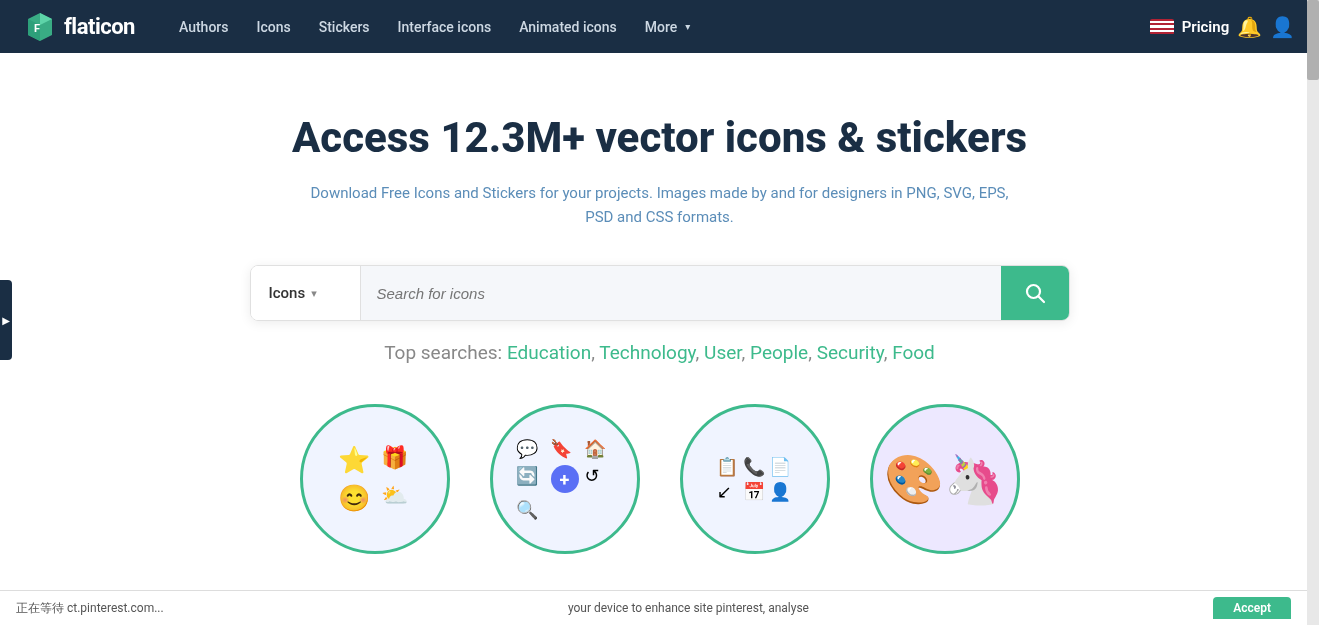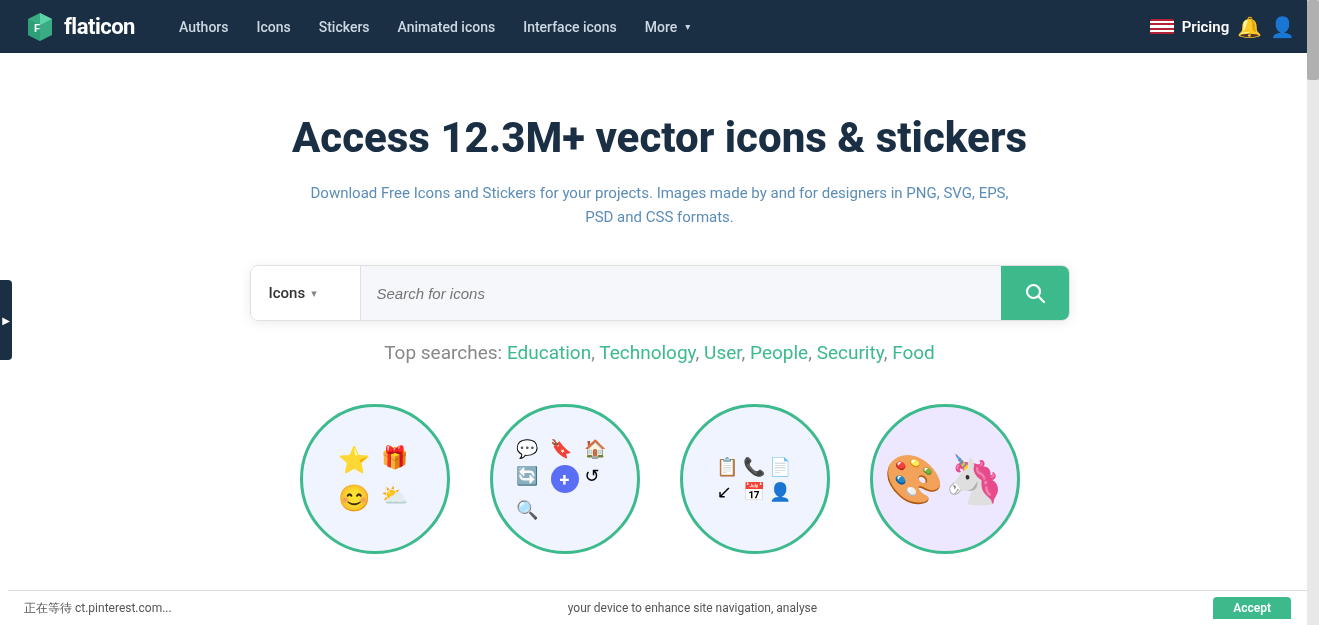--- a/index.html
+++ b/index.html
@@ -253,21 +253,21 @@
       justify-content: center;
       z-index: 100;
     }
     .left-tab-arrow {
       color: #fff;
       font-size: 10px;
     }
     .cookie-bar {
       position: fixed;
       bottom: 0;
-      left: 8px;
+      left: 0;
       right: 12px;
       background: #fff;
       border-top: 1px solid #ddd;
       padding: 6px 16px;
       display: flex;
       align-items: center;
       justify-content: space-between;
       font-size: 12px;
       color: #555;
       z-index: 50;
@@ -292,22 +292,22 @@
       <polygon points="16,2 28,8 16,14" fill="#5dd4a8"></polygon>
       <text x="10" y="21" font-size="11" fill="white" font-weight="bold">F</text>
     </svg>
     <span class="logo-text">flaticon</span>
   </a>
 
   <div class="navbar-links">
     <a class="nav-link">Authors</a>
     <a class="nav-link">Icons</a>
     <a class="nav-link">Stickers</a>
+    <a class="nav-link">Interface icons</a>
     <a class="nav-link">Animated icons</a>
-    <a class="nav-link">Interface icons</a>
     <a class="nav-link nav-link-more">
       <span>More</span>
       <span class="chevron-icon">▾</span>
     </a>
   </div>
 
   <div class="navbar-right">
     <div class="flag-icon">
       <div class="flag-stripe-red"></div>
       <div class="flag-stripe-white"></div>
@@ -399,15 +399,15 @@
           <span>🎨🦄</span>
         </div>
       </div>
     </div>
 
   </div>
 </main>
 
 <div class="cookie-bar">
   <span>正在等待 ct.pinterest.com...</span>
-  <span>your device to enhance site navigation, analyse</span>
+  <span>your device to enhance site pinterest, analyse</span>
   <div style="background:#3dba8c; color:white; padding:4px 20px; border-radius:4px 4px 0 0; font-weight:600; cursor:pointer;">Accept</div>
 </div>
 
 </body></html>

